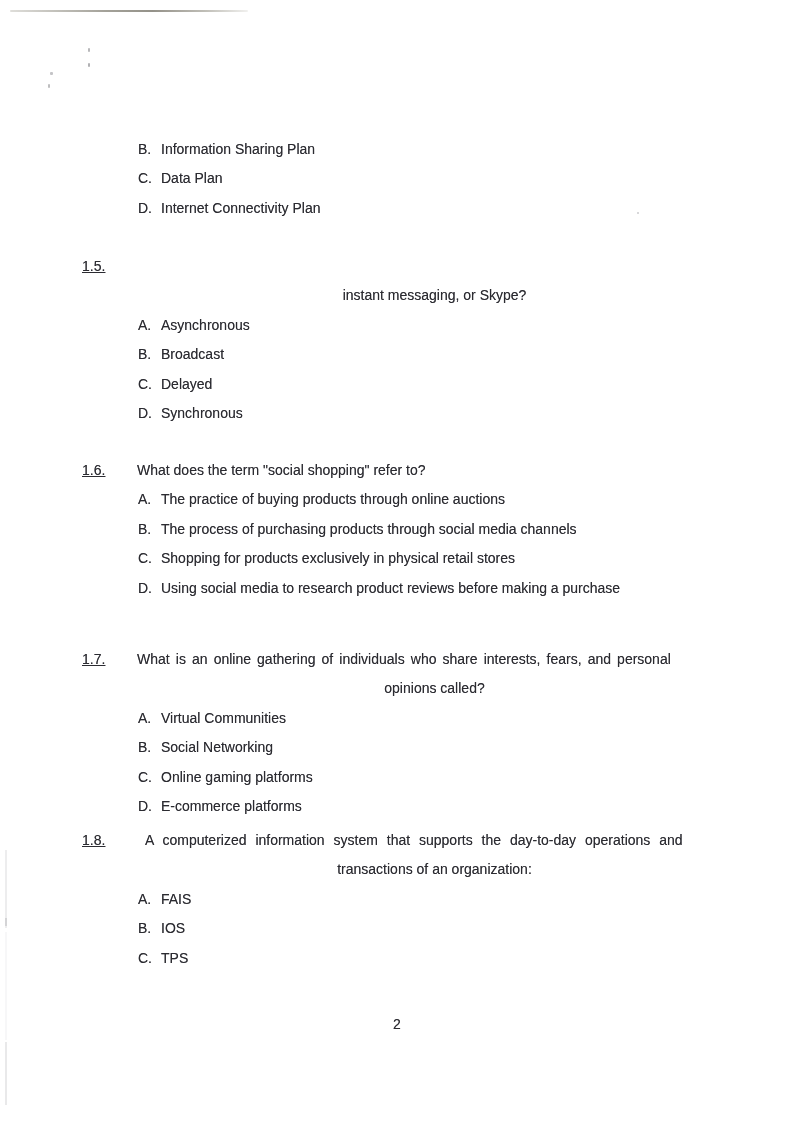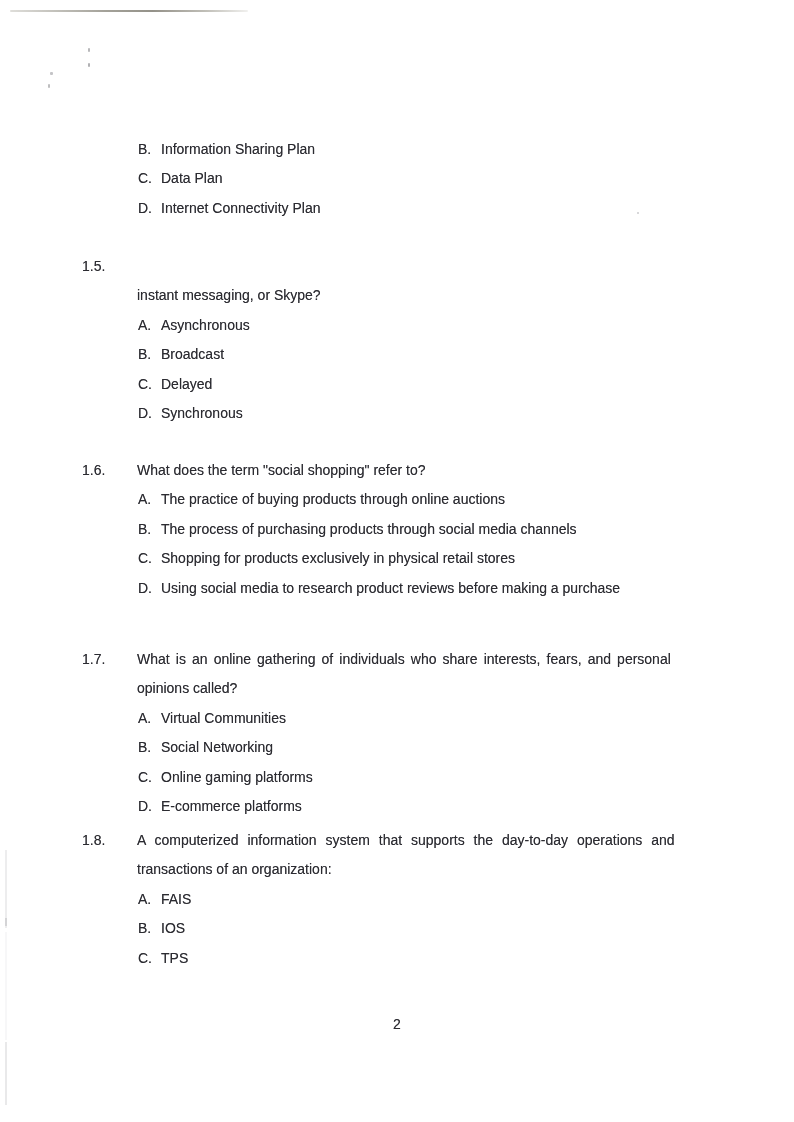--- a/index.html
+++ b/index.html
@@ -29,28 +29,29 @@
     display: flex;
     align-items: baseline;
     height: 29.4px;
     line-height: 29.4px;
     white-space: nowrap;
     text-shadow: 0 0 0.5px rgba(43,43,49,0.55);
   }
   .qnum {
     flex: 0 0 55px;
     width: 55px;
+    text-decoration: underline;
   }
   .qtext { white-space: nowrap; }
   .opt-indent { flex: 0 0 56px; width: 56px; }
   .opt-letter { flex: 0 0 23px; width: 23px; }
-  .cont-line { padding-left: 55px; }
+  .cont-line { padding-left: 55px; justify-content: center; }
   .ws1 { word-spacing: 0.6px; }
   .ws2 { word-spacing: 2.2px; text-align: center; }
-  .ws3 { word-spacing: 5px; }
+  .ws3 { word-spacing: 5px; margin-left: 8px; }
 
   .page-number {
     position: absolute;
     left: 0;
     top: 1010px;
     width: 794px;
     text-align: center;
     line-height: 29.4px;
     height: 29.4px;
     text-shadow: 0 0 0.5px rgba(43,43,49,0.55);

